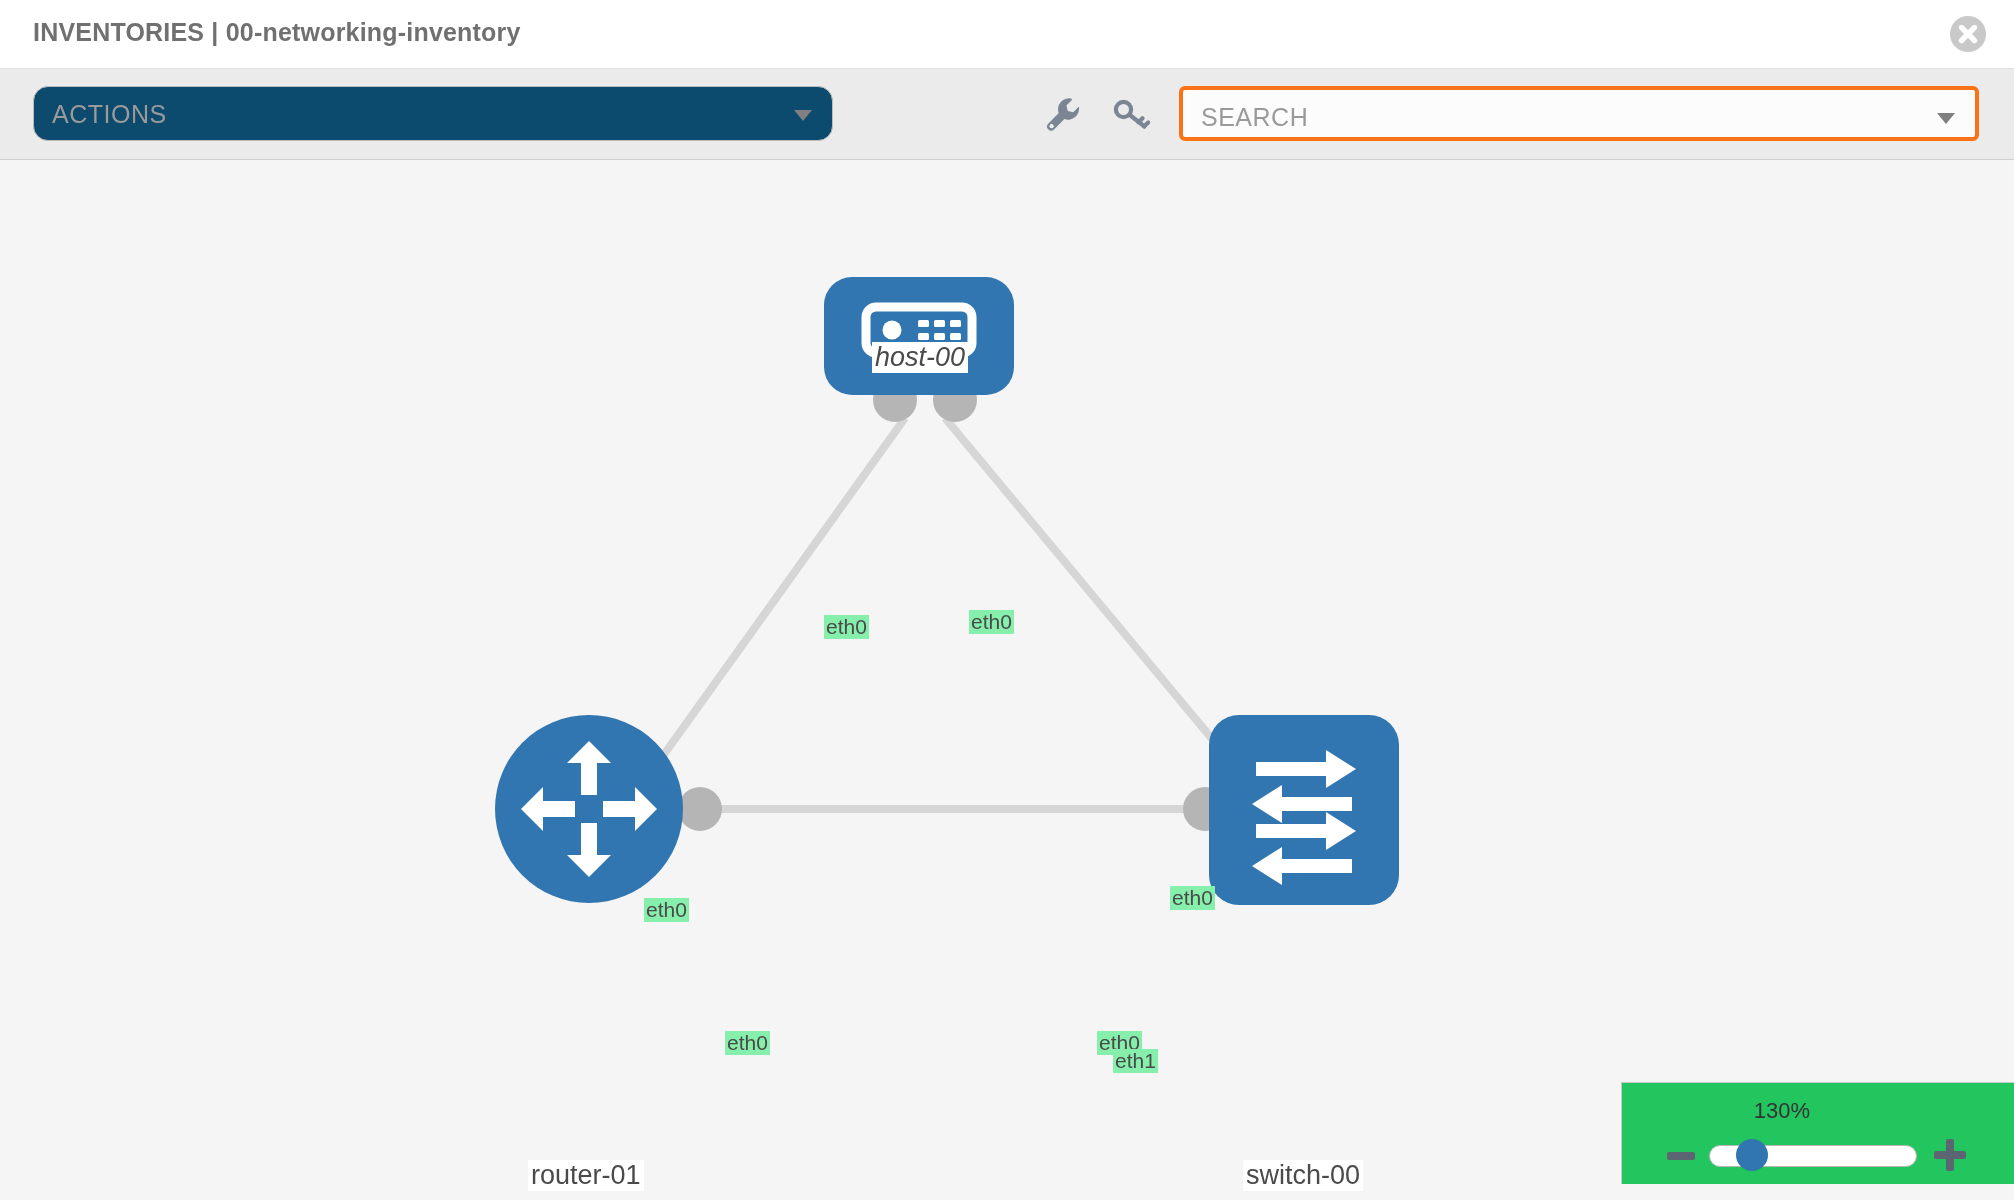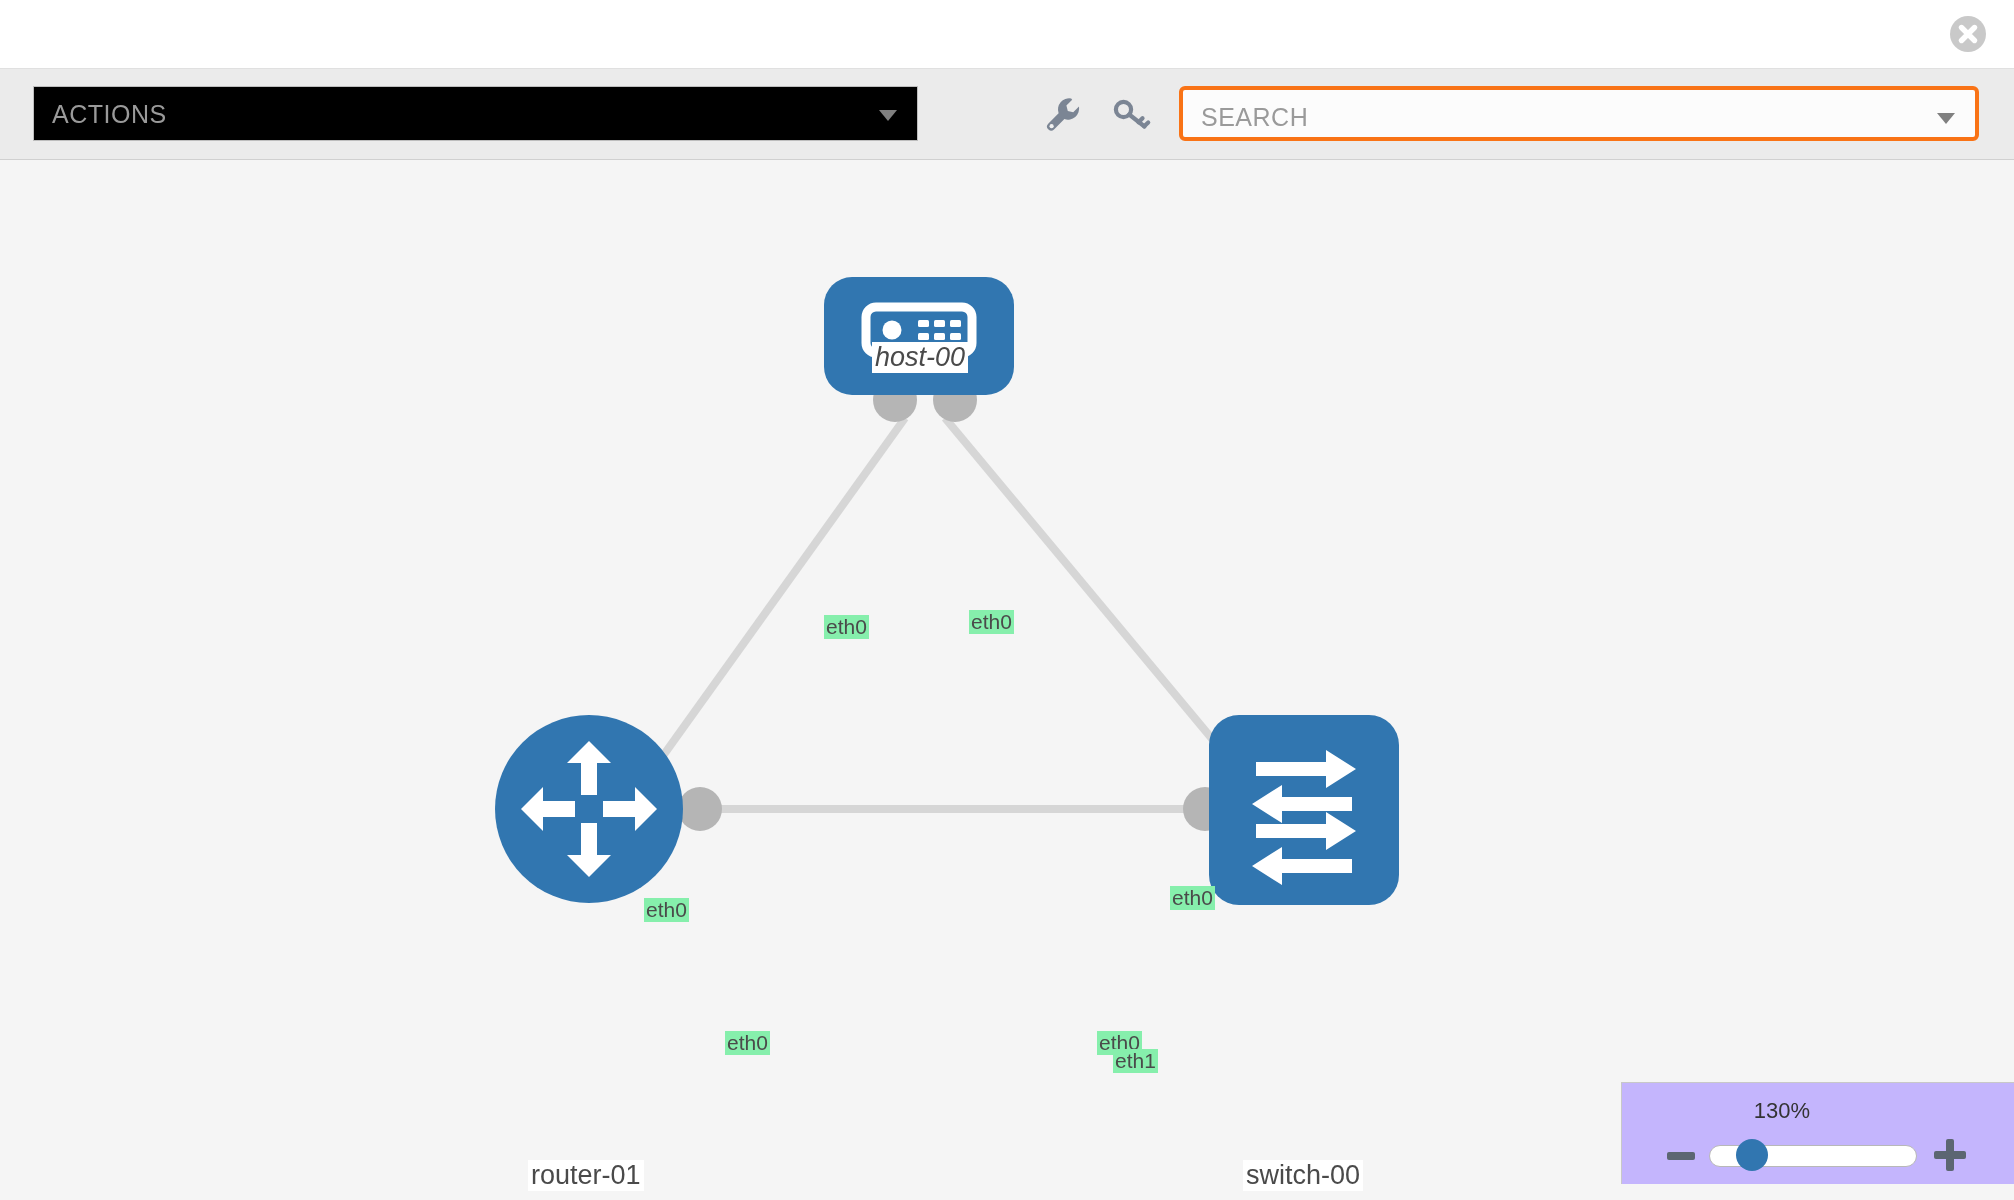--- a/index.html
+++ b/index.html
@@ -45,25 +45,25 @@
     top: 69px; left: 0;
     width: 2014px;
     height: 91px;
     background: #ebebeb;
     border-bottom: 1px solid #d0d0d0;
   }
   .actions-select {
     position: absolute;
     left: 33px;
     top: 17px;
-    width: 885px;
+    width: 800px;
     height: 55px;
-    background: #000000;
+    background: #0c4a6e;
     border: 1px solid #bdbdbd;
-    border-radius: 0;
+    border-radius: 15px;
     cursor: pointer;
   }
   .actions-select .sel-label {
     position: absolute;
     left: 18px;
     top: 13px;
     font-size: 25px;
     color: #9a9a9a;
     letter-spacing: 0.5px;
   }
@@ -142,21 +142,21 @@
     line-height: 1.15;
   }
 
   
   .zoom-panel {
     position: absolute;
     left: 1621px;
     top: 1082px;
     width: 393px;
     height: 102px;
-    background: #c4b5fd;
+    background: #22c55e;
     border: 1px solid #c8c8c8;
     border-bottom: none;
     border-right: none;
   }
   .zoom-pct {
     position: absolute;
     top: 15px;
     left: 0;
     width: 320px;
     text-align: center;
@@ -198,20 +198,21 @@
     height: 32px;
     border-radius: 50%;
     background: #3176b0;
     cursor: grab;
   }
 </style>
 </head>
 <body>
 
 <div class="header">
+  <div class="page-title">INVENTORIES | 00-networking-inventory</div>
   <div class="close-btn">
     <svg width="40" height="40" viewBox="0 0 40 40">
       <circle cx="20" cy="20" r="18" fill="#c9c9c9"></circle>
       <path d="M13.5 13.5 L26.5 26.5 M26.5 13.5 L13.5 26.5" stroke="#ffffff" stroke-width="5.4" stroke-linecap="round"></path>
     </svg>
   </div>
 </div>
 
 <div class="toolbar">
 

